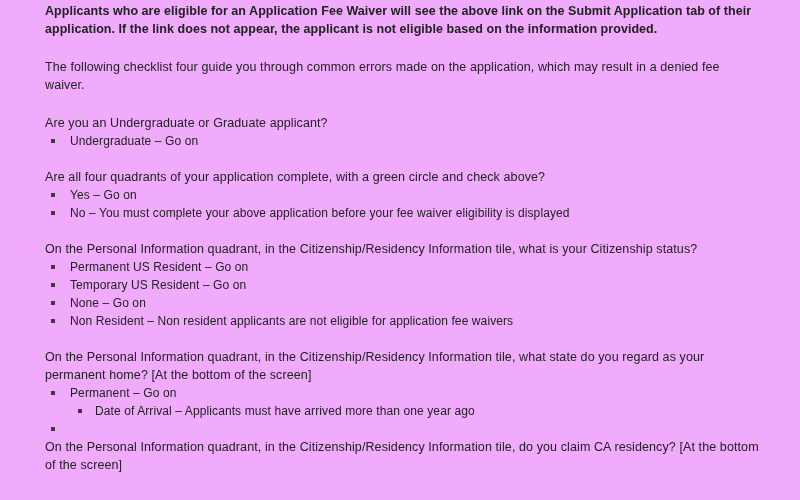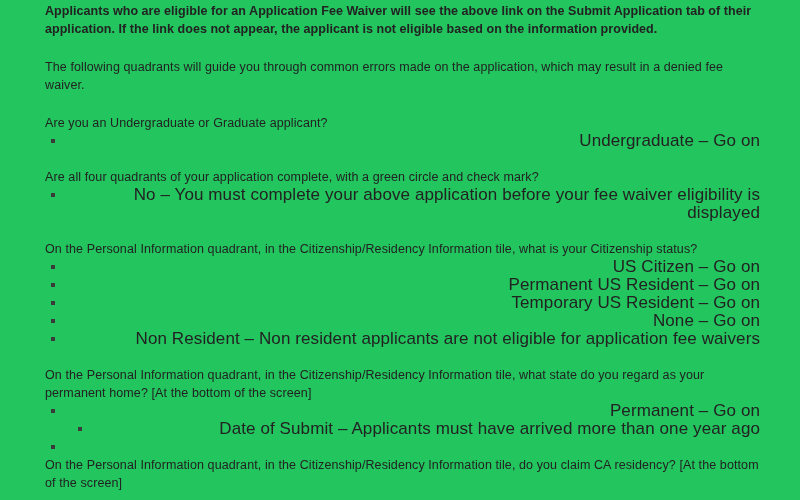--- a/index.html
+++ b/index.html
@@ -12,21 +12,21 @@
     height: 500px;
     overflow: hidden;
     font-family: "Liberation Sans", sans-serif;
     color: #222222;
     -webkit-font-smoothing: none;
   }
   .page {
     position: relative;
     width: 800px;
     height: 500px;
-    background: #22c55e;
+    background: #f0abfc;
     box-sizing: border-box;
     padding: 0 40px 0 45px;
     overflow: hidden;
   }
   .para {
     font-size: 12.5px;
     line-height: 18px;
     margin: 0;
     letter-spacing: 0.1px;
   }
@@ -37,25 +37,24 @@
   .gap-lg { height: 20px; }
   .gap-md { height: 18px; }
   .intro-top { padding-top: 2px; }
   ul.bullets {
     list-style: none;
     margin: 0;
     padding: 0;
   }
   ul.bullets > li {
     position: relative;
-    font-size: 17px;
+    font-size: 12px;
     line-height: 18px;
     padding-left: 25px;
     letter-spacing: 0.1px;
-    text-align: right;
   }
   ul.bullets > li > .sqbullet {
     position: absolute;
     left: 6px;
     top: 7px;
     width: 4px;
     height: 4px;
     background: #3a3a3a;
     display: block;
   }
@@ -75,62 +74,62 @@
 </style>
 </head>
 <body>
 
 <div class="page">
 
   <p class="para bold intro-top">Applicants who are eligible for an Application Fee Waiver will see the above link on the Submit Application tab of their application. If the link does not appear, the applicant is not eligible based on the information provided.</p>
 
   <div class="gap-lg"></div>
 
-  <p class="para">The following quadrants will guide you through common errors made on the application, which may result in a denied fee waiver.</p>
+  <p class="para">The following checklist four guide you through common errors made on the application, which may result in a denied fee waiver.</p>
 
   <div class="gap-lg"></div>
 
   <div class="q-block">
     <p class="para">Are you an Undergraduate or Graduate applicant?</p>
     <ul class="bullets">
       <li><span class="sqbullet"></span><span>Undergraduate – Go on</span></li>
     </ul>
   </div>
 
   <div class="gap-md"></div>
 
   <div class="q-block">
-    <p class="para">Are all four quadrants of your application complete, with a green circle and check mark?</p>
+    <p class="para">Are all four quadrants of your application complete, with a green circle and check above?</p>
     <ul class="bullets">
+      <li><span class="sqbullet"></span><span>Yes – Go on</span></li>
       <li><span class="sqbullet"></span><span>No – You must complete your above application before your fee waiver eligibility is displayed</span></li>
     </ul>
   </div>
 
   <div class="gap-md"></div>
 
   <div class="q-block">
     <p class="para">On the Personal Information quadrant, in the Citizenship/Residency Information tile, what is your Citizenship status?</p>
     <ul class="bullets">
-      <li><span class="sqbullet"></span><span>US Citizen – Go on</span></li>
       <li><span class="sqbullet"></span><span>Permanent US Resident – Go on</span></li>
       <li><span class="sqbullet"></span><span>Temporary US Resident – Go on</span></li>
       <li><span class="sqbullet"></span><span>None – Go on</span></li>
       <li><span class="sqbullet"></span><span>Non Resident – Non resident applicants are not eligible for application fee waivers</span></li>
     </ul>
   </div>
 
   <div class="gap-md"></div>
 
   <div class="q-block">
     <p class="para">On the Personal Information quadrant, in the Citizenship/Residency Information tile, what state do you regard as your permanent home? [At the bottom of the screen]</p>
     <ul class="bullets">
       <li><span class="sqbullet"></span><span>Permanent – Go on</span></li>
     </ul>
     <ul class="bullets level2">
-      <li><span class="sqbullet"></span><span>Date of Submit – Applicants must have arrived more than one year ago</span></li>
+      <li><span class="sqbullet"></span><span>Date of Arrival – Applicants must have arrived more than one year ago</span></li>
     </ul>
     <ul class="bullets">
       <li><span class="sqbullet"></span></li>
     </ul>
   </div>
 
   <div class="gap-md"></div>
 
   <div class="q-block">
     <p class="para">On the Personal Information quadrant, in the Citizenship/Residency Information tile, do you claim CA residency? [At the bottom of the screen]</p>

